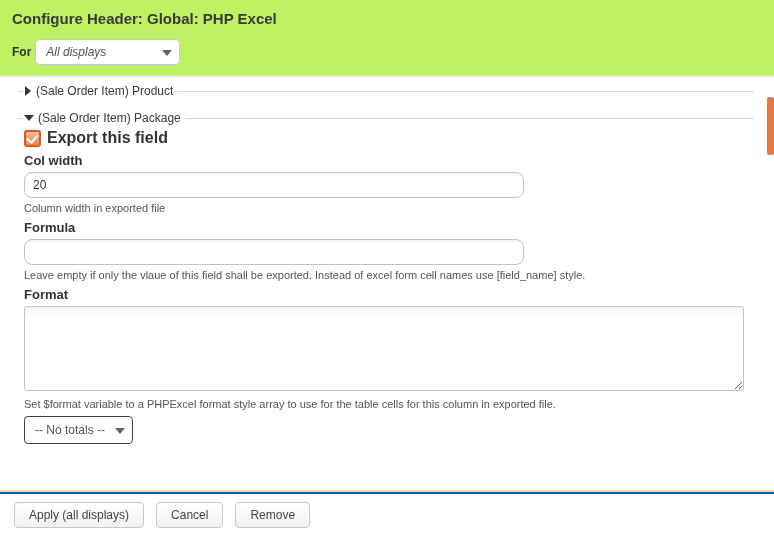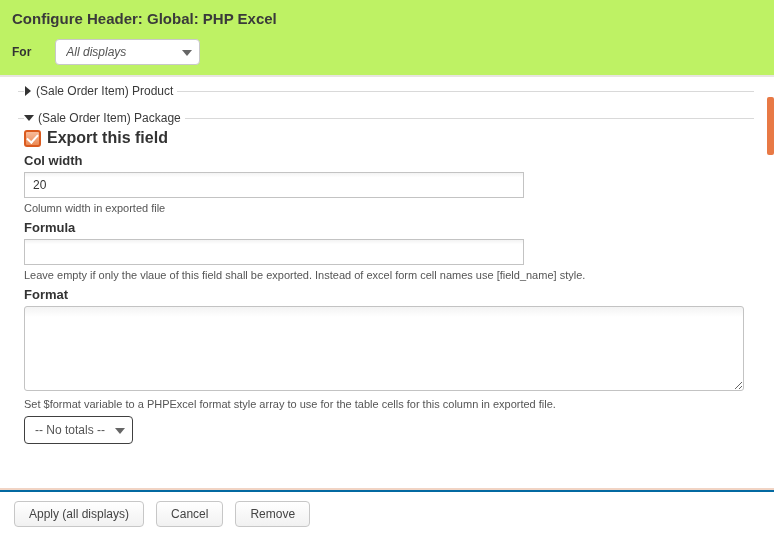--- a/index.html
+++ b/index.html
@@ -21,21 +21,21 @@
   }
   .page-title {
     font-size: 15px;
     font-weight: bold;
     color: #3a3a3a;
     margin: 0 0 12px 0;
   }
   .for-row {
     display: flex;
     align-items: center;
-    gap: 24px;
+    gap: 4px;
   }
   .for-label {
     font-weight: bold;
     font-size: 12px;
   }
   .select-wrap {
     position: relative;
     display: inline-block;
   }
   select.displays {
@@ -129,21 +129,21 @@
   .cb-label { font-weight: bold; font-size: 16px; }
   .field-label {
     font-weight: bold;
     font-size: 13px;
     margin: 6px 0 4px 0;
   }
   input.text-input {
     width: 500px;
     max-width: 100%;
     border: 1px solid #c3c3c3;
-    border-radius: 0;
+    border-radius: 8px;
     background: linear-gradient(#f3f3f3, #fff 18%);
     padding: 5px 8px;
     font-size: 12px;
     color: #333;
   }
   .help {
     font-size: 11px;
     color: #555;
     margin: 4px 0 6px 0;
   }
@@ -167,21 +167,21 @@
     padding: 6px 26px 6px 10px;
     font-size: 12px;
     color: #555;
     min-width: 100px;
   }
   .footer {
     position: absolute;
     left: 0; right: 0; bottom: 0;
     height: 46px;
     background: #fff;
-    border-top: 2px solid #0369a1;
+    border-top: 4px solid #0369a1;
     display: flex;
     align-items: center;
     gap: 12px;
     padding: 0 14px;
   }
   .footer::before {
     content: "";
     position: absolute;
     top: -4px; left: 0; right: 0;
     height: 2px;

